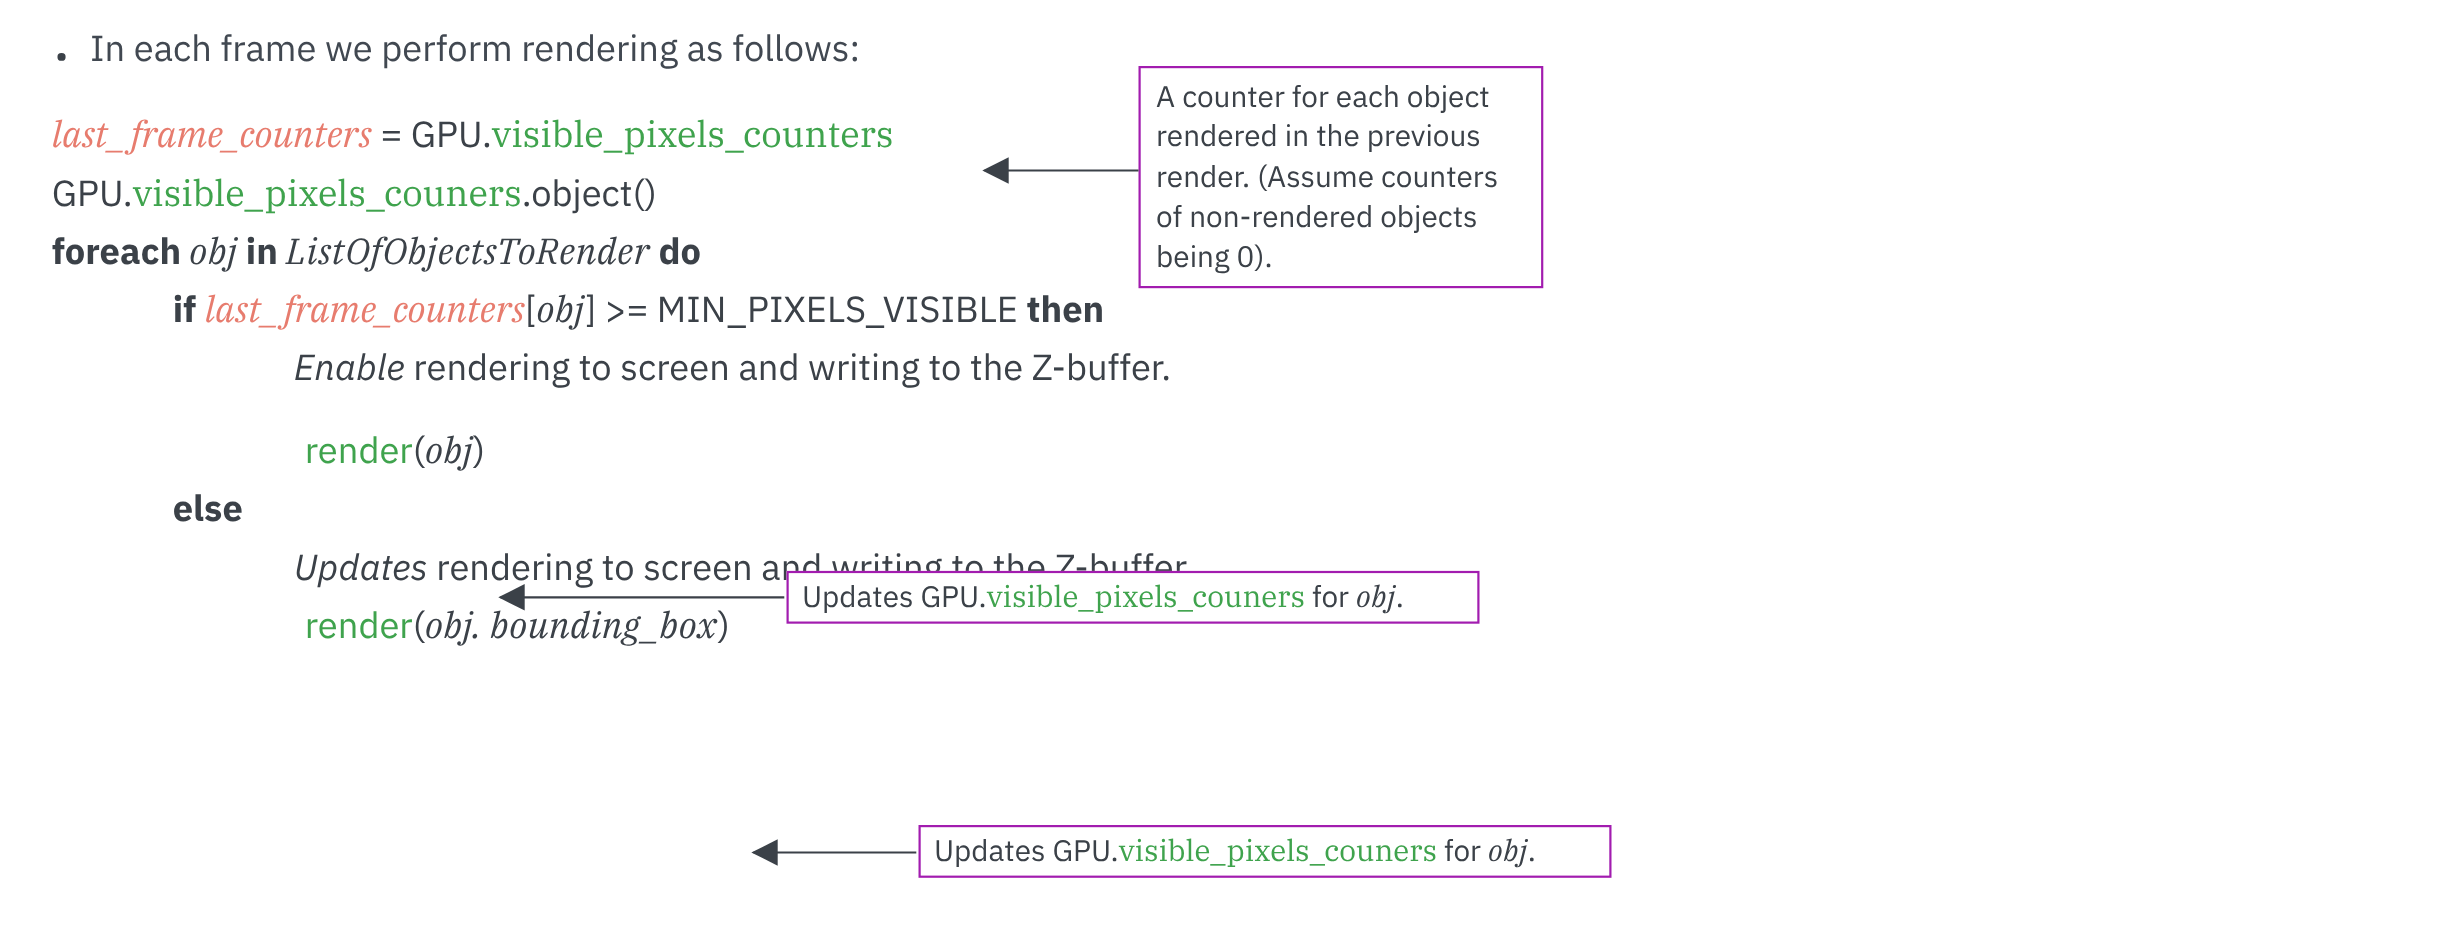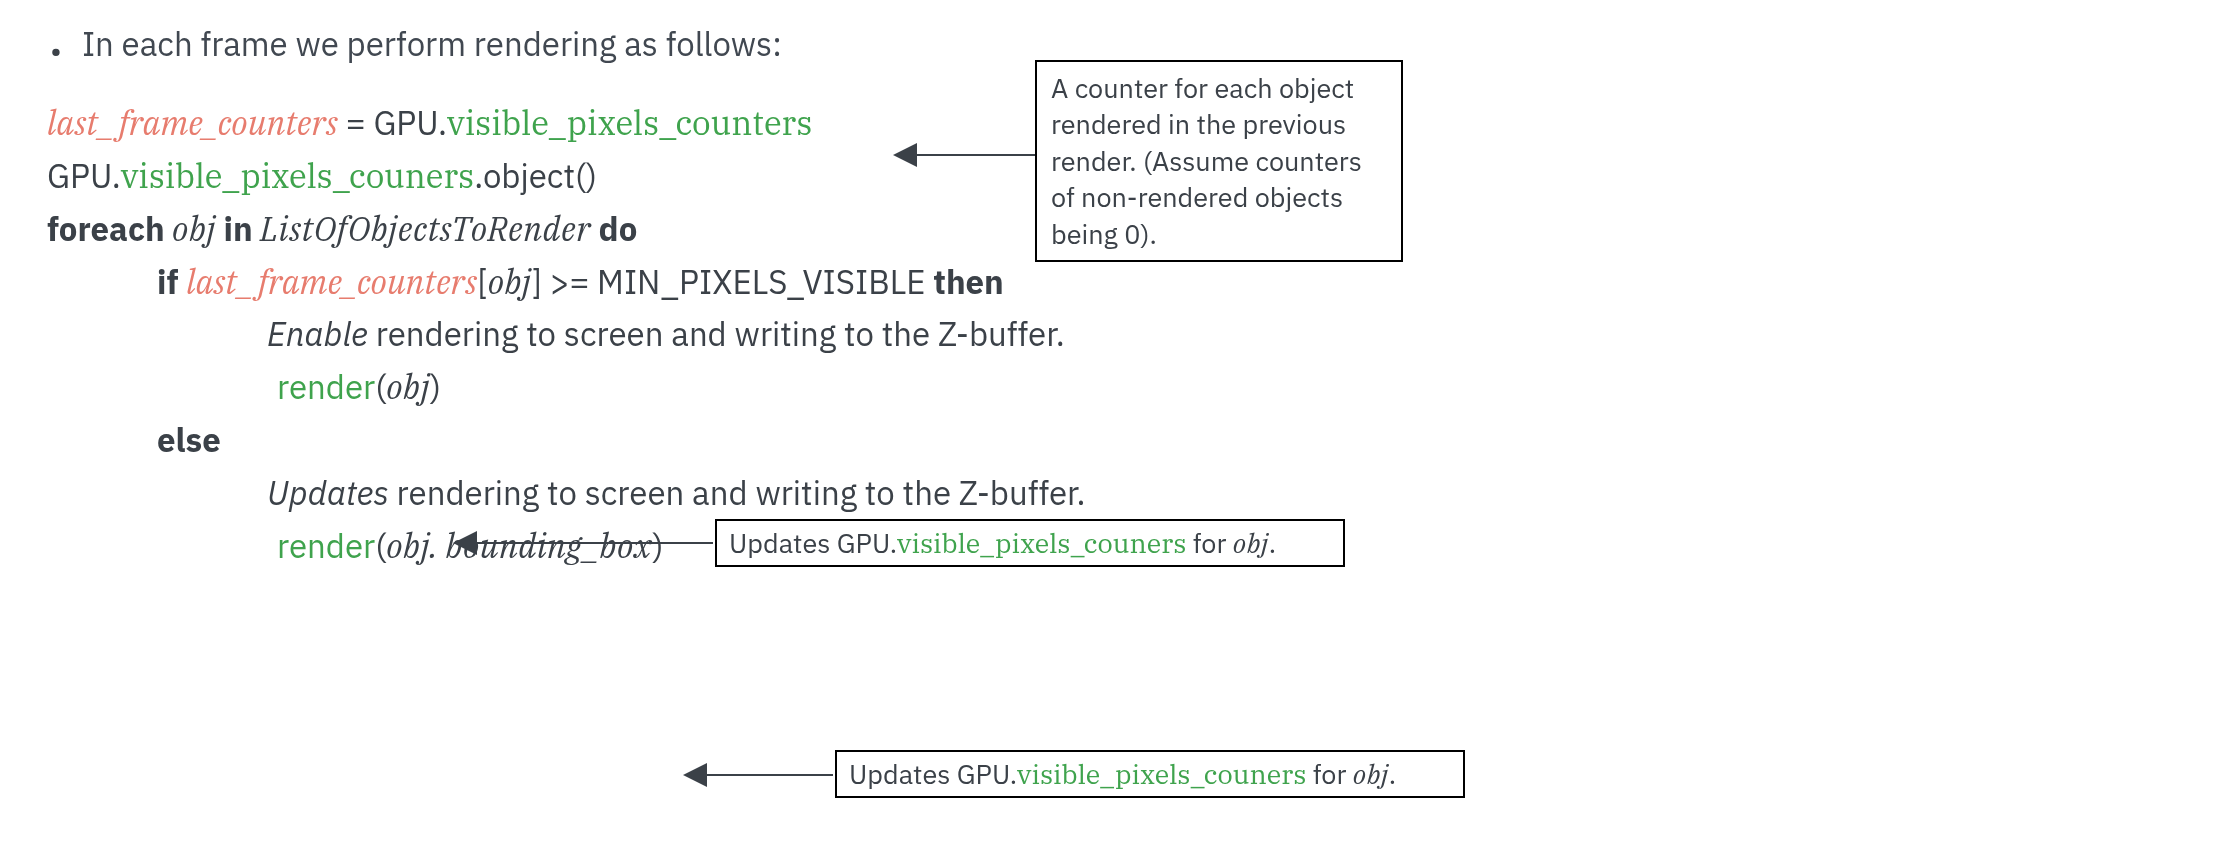--- a/index.html
+++ b/index.html
@@ -45,21 +45,21 @@
   .salmon { color: #e77c6e; font-style: italic; font-family: "IBM Plex Serif", Georgia, serif; margin-top: 44px; }
   .green  { color: #3fa34d; font-family: "IBM Plex Serif", Georgia, serif; }
   .greenup { color: #3fa34d; font-family: inherit; }
   .mi { font-family: "IBM Plex Serif", Georgia, serif; font-style: italic; letter-spacing: 0.5px; }
   .ind1 { margin-left: 110px; }
   .ind2 { margin-left: 220px; }
 
   
   .note {
     position: absolute;
-    border: 2px solid #000000;
+    border: 2px solid #a21caf;
     background: #ffffff;
     font-size: 27px;
     line-height: 1.35;
     color: #3b4148;
     padding: 8px 14px;
     box-sizing: border-box;
   }
   .note .green { font-size: 27px; }
   .note .mi { font-size: 27px; }
 
@@ -95,21 +95,21 @@
     </div>
 
     <div class="ind1">
       <span class="kw">if </span><span class="salmon">last_frame_counters</span><span>[</span><span class="mi">obj</span><span>] &gt;= MIN_PIXELS_VISIBLE </span><span class="kw">then</span>
     </div>
 
     <div class="ind2">
       <span class="it">Enable</span><span> rendering to screen and writing to the Z-buffer.</span>
     </div>
 
-    <div class="ind2" style="padding-left:10px;">
+    <div class="ind2" style="padding-left:10px;margin-top:23px;">
       <span class="greenup">render</span><span>(</span><span class="mi">obj</span><span>)</span>
     </div>
 
     <div class="ind1">
       <span class="kw">else</span>
     </div>
 
     <div class="ind2">
       <span class="it">Updates</span><span> rendering to screen and writing to the Z-buffer.</span>
     </div>

